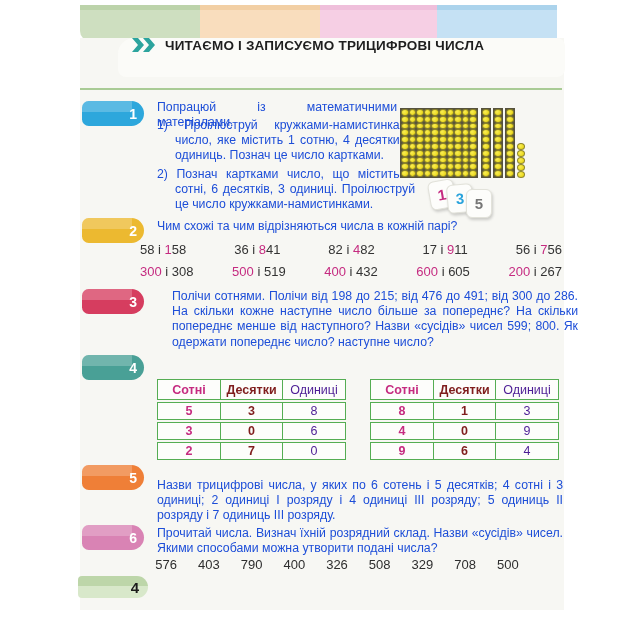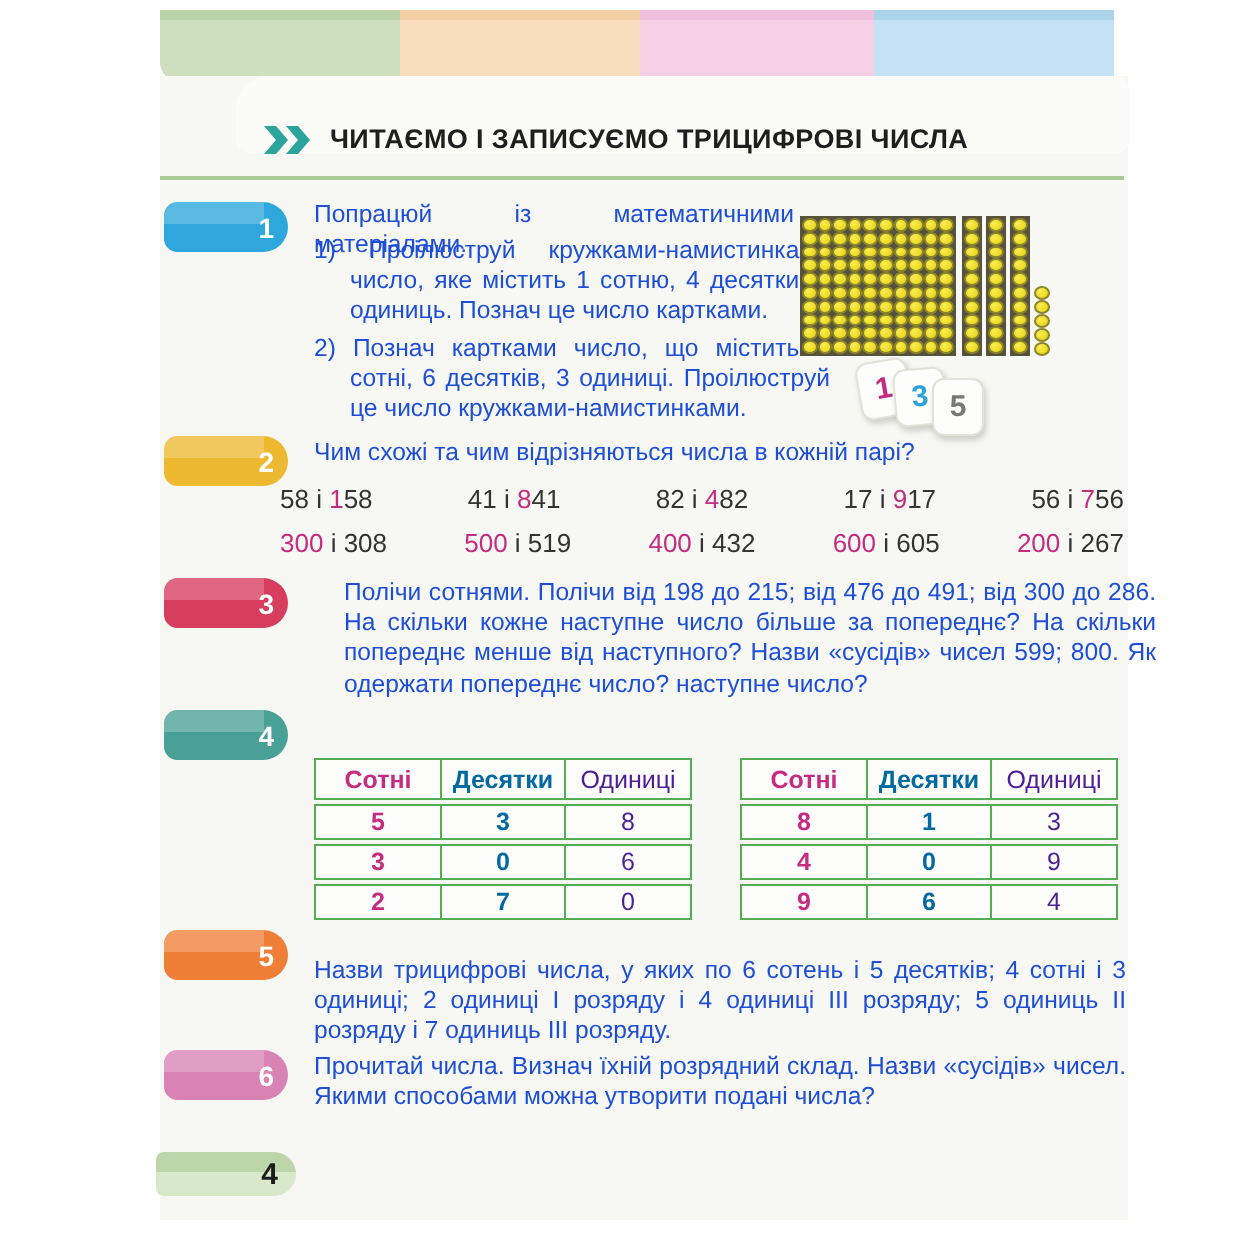--- a/index.html
+++ b/index.html
@@ -8,21 +8,21 @@
 
   
   .band{position:absolute;top:5px;height:33px;}
   .band-green{left:80px;width:120px;background:linear-gradient(to bottom,#bcd3aa 0 5px,#cedfc0 5px);border-radius:0 0 0 10px;height:36px;}
   .band-peach{left:200px;width:120px;background:linear-gradient(to bottom,#f2cfa4 0 5px,#f9ddbd 5px);}
   .band-pink{left:320px;width:117px;background:linear-gradient(to bottom,#efbfdb 0 5px,#f6cfe4 5px);}
   .band-blue{left:437px;width:120px;background:linear-gradient(to bottom,#abd3ec 0 5px,#c5e1f4 5px);}
 
   .content-bg{position:absolute;left:80px;top:38px;width:484px;height:572px;background:#f7f7f3;}
 
-  .title-box{position:absolute;left:118px;top:38px;width:447px;height:39px;background:#fbfbf8;border-radius:16px 8px 8px 8px;display:flex;align-items:flex-end;padding-left:14px;box-sizing:border-box;z-index:3;}
+  .title-box{position:absolute;left:118px;top:38px;width:447px;height:39px;background:#fbfbf8;border-radius:16px 8px 8px 8px;display:flex;align-items:flex-start;padding-left:14px;box-sizing:border-box;z-index:3;}
   .chev{display:flex;margin-right:9px;}
   .chev svg{display:block;}
   .page-title{font-size:13.5px;font-weight:bold;color:#1e1e1e;letter-spacing:.2px;}
 
   .green-rule{position:absolute;left:80px;top:88px;width:482px;height:2px;background:#a9cb95;z-index:2;}
 
   
   .tab{position:absolute;left:82px;width:62px;height:25px;border-radius:7px 13px 13px 7px;display:flex;align-items:center;justify-content:flex-end;padding-right:7px;box-sizing:border-box;color:#fff;font-weight:bold;font-size:14px;z-index:2;}
   .tab::before{content:"";position:absolute;left:0;top:0;width:80%;height:45%;background:rgba(255,255,255,.22);border-radius:7px 0 0 0;}
   .tab1{top:101px;background:#2da7dc;}
@@ -51,21 +51,21 @@
   .card{position:absolute;width:24px;height:27px;background:#fdfdfb;border:1px solid #e2e2da;border-radius:6px;box-shadow:1px 2px 3px rgba(0,0,0,.18);display:flex;align-items:center;justify-content:center;font-size:15px;font-weight:bold;z-index:2;}
   .card1{left:429px;top:180px;transform:rotate(-10deg);color:#c52b80;z-index:2;}
   .card2{left:447px;top:184px;transform:rotate(-5deg);color:#2aa3dc;z-index:3;}
   .card3{left:466px;top:189px;transform:rotate(0deg);color:#777;z-index:4;}
 
   .ex2-q{top:219px;width:406px;}
   .pairs-row{position:absolute;left:140px;width:422px;display:flex;justify-content:space-between;font-size:13px;z-index:2;}
   .pairs1{top:242px;}
   .pairs2{top:264px;}
   .mag{color:#c52b80;}
-  .blu{color:#0369a1;}
+  .blu{color:#7f1d1d;}
   .gry{color:#4c1d95;}
 
   .ex3-text{top:289px;width:406px;margin-left:15px;}
 
   .ex4-text{top:356px;width:406px;}
   .pv-table{position:absolute;top:379px;z-index:2;padding-left:20px;}
   .pv-t1{left:137px;}
   .pv-t2{left:350px;}
   .pv-row{display:flex;margin-top:2px;}
   .pv-row:first-child{margin-top:0;}
@@ -262,23 +262,23 @@
       <div class="card card2">3</div>
       <div class="card card3">5</div>
     </div>
 
   <div class="tab tab2">
       <span>2</span>
     </div>
   <div class="txt ex2-q">Чим схожі та чим відрізняються числа в кожній парі?</div>
   <div class="pairs-row pairs1" id="pairs1">
       <span class="pair"><span>58 і </span><span class="mag">1</span><span>58</span></span>
-      <span class="pair"><span>41 і </span><span class="mag">8</span><span>41</span></span>
+      <span class="pair"><span>36 і </span><span class="mag">8</span><span>41</span></span>
       <span class="pair"><span>82 і </span><span class="mag">4</span><span>82</span></span>
-      <span class="pair"><span>17 і </span><span class="mag">9</span><span>17</span></span>
+      <span class="pair"><span>17 і </span><span class="mag">9</span><span>11</span></span>
       <span class="pair"><span>56 і </span><span class="mag">7</span><span>56</span></span>
     </div>
   <div class="pairs-row pairs2" id="pairs2">
       <span class="pair"><span></span><span class="mag">300</span><span> і 308</span></span>
       <span class="pair"><span></span><span class="mag">500</span><span> і 519</span></span>
       <span class="pair"><span></span><span class="mag">400</span><span> і 432</span></span>
       <span class="pair"><span></span><span class="mag">600</span><span> і 605</span></span>
       <span class="pair"><span></span><span class="mag">200</span><span> і 267</span></span>
     </div>
 
@@ -337,17 +337,28 @@
 
   <div class="tab tab5">
       <span>5</span>
     </div>
   <div class="txt ex5-text">Назви трицифрові числа, у яких по 6 сотень і 5 десятків; 4 сотні і 3 одиниці; 2 одиниці І розряду і 4 одиниці ІІІ розряду; 5 одиниць ІІ розряду і 7 одиниць ІІІ розряду.</div>
 
   <div class="tab tab6">
       <span>6</span>
     </div>
   <div class="txt ex6-text">Прочитай числа. Визнач їхній розрядний склад. Назви «сусідів» чисел. Якими способами можна утворити подані числа?</div>
+  <div class="num-list" id="numlist">
+      <span>576</span>
+      <span>403</span>
+      <span>790</span>
+      <span>400</span>
+      <span>326</span>
+      <span>508</span>
+      <span>329</span>
+      <span>708</span>
+      <span>500</span>
+    </div>
 
   <div class="page-badge">
       <span>4</span>
     </div>
 </div>
 
 </body></html>

